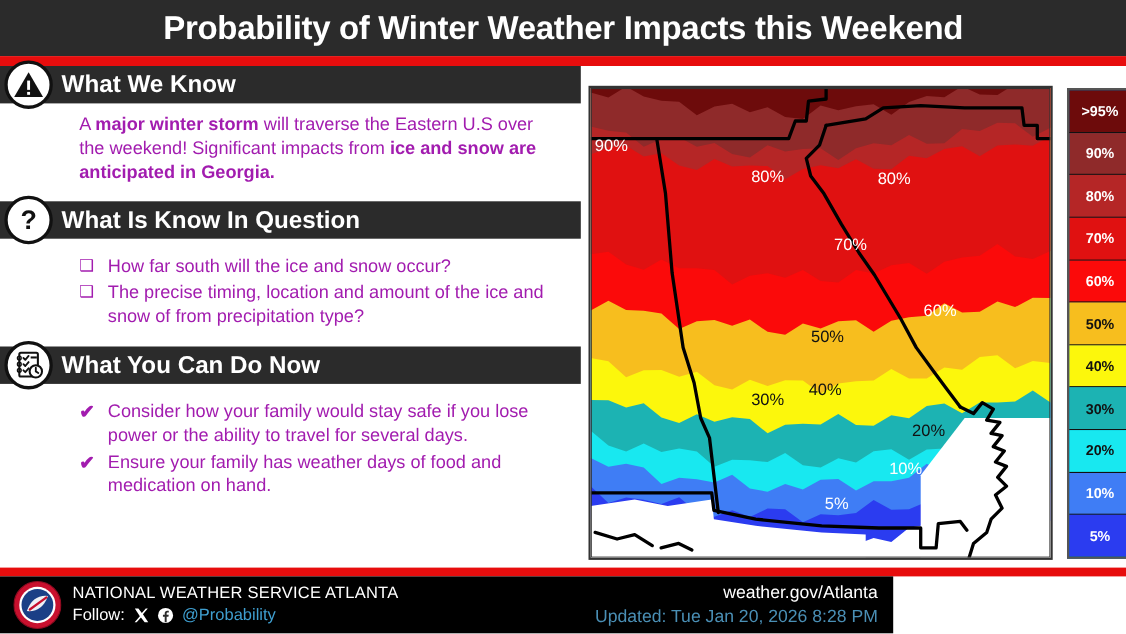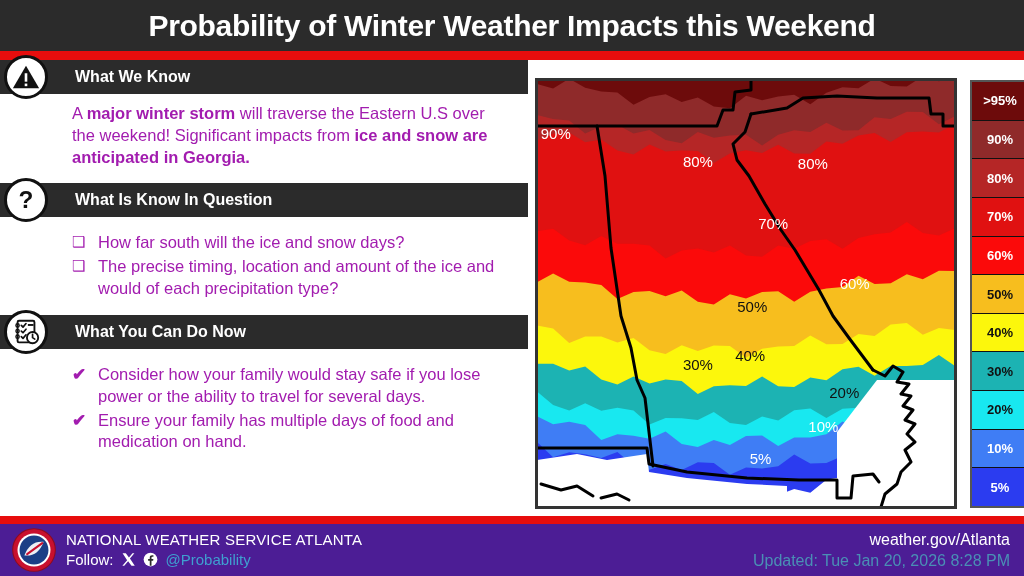--- a/index.html
+++ b/index.html
@@ -43,23 +43,23 @@
   }
   .section { position:relative; }
   .sec-head {
     position:relative;
     height:34px;
     background:#2b2b2b;
     display:flex; align-items:center;
   }
   .sec-head .title {
     color:#ffffff;
-    font-size:16px;
+    font-size:22px;
     font-weight:bold;
-    padding-left:75px;
+    padding-left:56px;
     line-height:1;
     white-space:nowrap;
     text-align:center;
   }
   .sec-icon {
     position:absolute;
     left:4px; top:50%;
     transform:translateY(-50%);
     width:44px; height:44px;
     border-radius:50%;
@@ -133,22 +133,22 @@
     line-height:1;
   }
   .cb-band:last-child { border-bottom:none; }
 
   
   #footer-rule {
     position:absolute; left:0; top:516px; width:1024px; height:8px;
     background:#e70d0d;
   }
   #footer {
-    position:absolute; left:0; top:524px; width:1024px; height:52px;
-    background:#4c1d95;
+    position:absolute; left:0; top:524px; width:812px; height:52px;
+    background:#000000;
   }
   #footer-left {
     position:absolute; left:12px; top:4px;
     display:flex; align-items:center;
   }
   #nws-seal { width:44px; height:44px; flex:0 0 44px; }
   #footer-left-text { margin-left:10px; }
   #agency-name {
     color:#ffffff;
     font-size:15px;
@@ -215,25 +215,25 @@
           <svg width="30" height="30" viewBox="0 0 32 32">
             <text x="16" y="25" font-family="Liberation Sans, sans-serif" font-size="26" font-weight="bold" fill="#111111" text-anchor="middle">?</text>
           </svg>
         </div>
         <div class="title">What Is Know In Question</div>
       </div>
       <div class="sec-body">
         <ul class="blist">
           <li>
             <span class="mk">❑</span>
-            <span class="txt">How far south will the ice and snow days?</span>
+            <span class="txt">How far south will the ice and snow occur?</span>
           </li>
           <li>
             <span class="mk">❑</span>
-            <span class="txt">The precise timing, location and amount of the ice and would of each precipitation type?</span>
+            <span class="txt">The precise timing, location and amount of the ice and snow of from precipitation type?</span>
           </li>
         </ul>
       </div>
     </div>
 
     <div class="section" style="margin-top:16px;">
       <div class="sec-head">
         <div class="sec-icon">
           <svg width="30" height="30" viewBox="0 0 32 32">
             <rect x="7" y="4" width="18" height="23" rx="1.5" fill="#ffffff" stroke="#111111" stroke-width="2"></rect>
@@ -251,21 +251,21 @@
         <div class="title">What You Can Do Now</div>
       </div>
       <div class="sec-body">
         <ul class="blist">
           <li>
             <span class="mk check">✔</span>
             <span class="txt">Consider how your family would stay safe if you lose power or the ability to travel for several days.</span>
           </li>
           <li>
             <span class="mk check">✔</span>
-            <span class="txt">Ensure your family has multiple days of food and medication on hand.</span>
+            <span class="txt">Ensure your family has weather days of food and medication on hand.</span>
           </li>
         </ul>
       </div>
     </div>
   </div>
 
   <div id="map-wrap">
     <svg id="map-canvas" viewBox="0 0 418 427" preserveAspectRatio="none">
       <rect x="0" y="0" width="418" height="427" fill="#ffffff"></rect>
       <g id="contour-bands">

